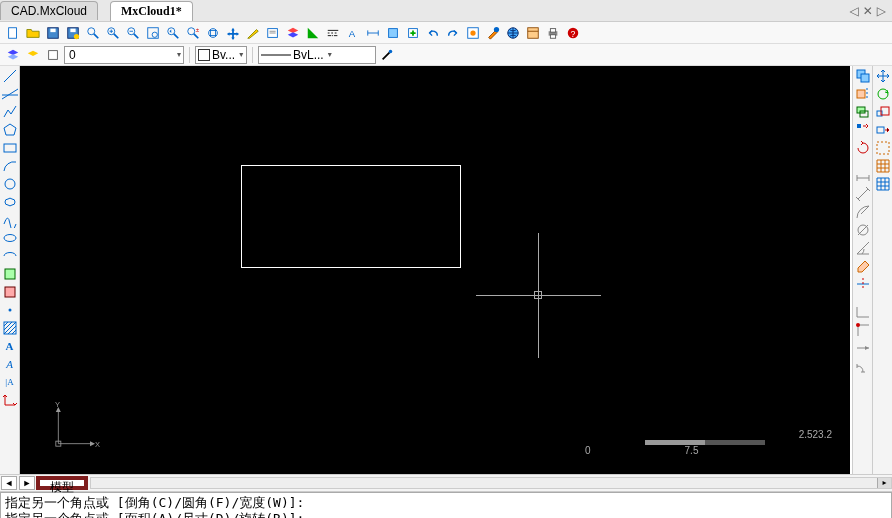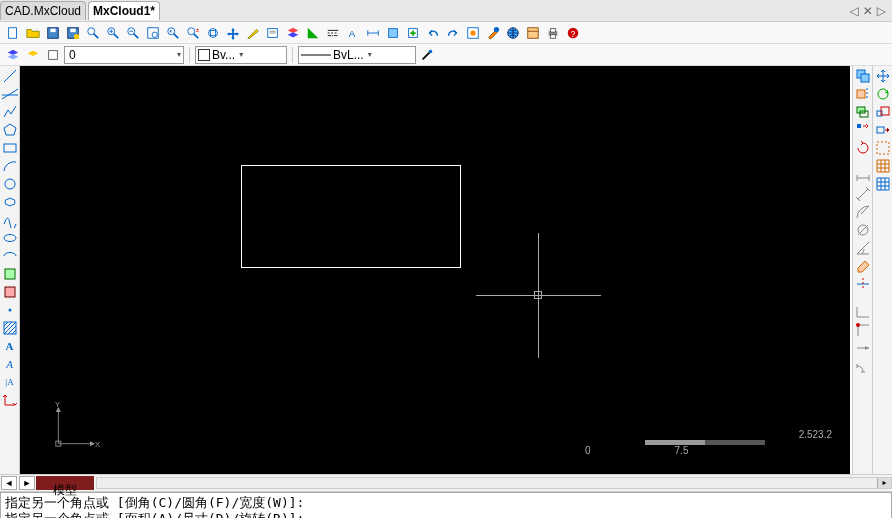--- a/index.html
+++ b/index.html
@@ -1,19 +1,19 @@
 <!DOCTYPE html>
 <html><head>
 <meta charset="utf-8">
 <style>
 * { margin: 0; padding: 0; box-sizing: border-box; }
 body { font-family: "Microsoft YaHei", Arial, sans-serif; font-size: 12px; background: #f0f0f0; width: 892px; height: 518px; overflow: hidden; }
 .tab-bar { display: flex; align-items: center; background: #e8e8e8; height: 22px; border-bottom: 1px solid #ccc; }
-.tab { padding: 2px 4px; border: 1px solid #aaa; border-bottom: none; background: #ddd; margin-right: 2px; border-radius: 4px 4px 0 0; cursor: pointer; }
-.tab.active { background: #fff; font-weight: bold; }
+.tab { padding: 2px 10px; border: 1px solid #aaa; border-bottom: none; background: #ddd; margin-right: 12px; border-radius: 4px 4px 0 0; cursor: pointer; }
+.tab.active { background: #fff; font-weight: bold; font-family: Liberation Serif, serif; }
 .tab-spacer { flex: 1; }
 .tab-controls { padding: 0 6px; display: flex; gap: 4px; }
 .tab-ctrl { cursor: pointer; color: #666; }
 .toolbar-row { display: flex; align-items: center; height: 22px; border-bottom: 1px solid #ddd; background: #f8f8f8; padding: 0 4px; gap: 2px; }
 .tb-icon { width: 18px; height: 18px; display: flex; align-items: center; justify-content: center; cursor: pointer; font-size: 11px; }
 .tb-icon svg { width: 14px; height: 14px; }
 .dropdown { display: flex; align-items: center; border: 1px solid #999; background: #fff; height: 18px; padding: 0 2px; cursor: pointer; }
 .dropdown .dd-text { min-width: 24px; padding: 0 2px; }
 .dropdown .dd-arrow { font-size: 8px; color: #555; padding-left: 2px; }
 .swatch { width: 12px; height: 12px; border: 1px solid #333; display: inline-block; }
@@ -32,21 +32,21 @@
 .ucs svg { width: 50px; height: 50px; }
 .scale-bar { position: absolute; right: 18px; bottom: 18px; color: #aaa; font-size: 10px; text-align: right; }
 .scale-line { display: flex; align-items: center; }
 .scale-seg { height: 4px; width: 60px; }
 .scale-seg.a { background: #999; }
 .scale-seg.b { background: #555; }
 .scale-seg-thin { height: 1px; width: 60px; background: #999; }
 .scale-nums { display: flex; justify-content: flex-end; width: 125px; }
 .bottom-tabs { display: flex; align-items: center; height: 18px; background: #f4f4f4; border-top: 1px solid #ccc; border-bottom: 1px solid #ccc; }
 .bt-arrow { width: 16px; text-align: center; cursor: pointer; border: 1px solid #aaa; margin: 0 1px; height: 14px; line-height: 12px; background: #fff; font-size: 9px; }
-.bt-tab { padding: 0 10px; border: 7px solid #7f1d1d; background: #fff; cursor: pointer; height: 14px; line-height: 14px; }
+.bt-tab { padding: 0 10px; border: 4px solid #7f1d1d; background: #fff; cursor: pointer; height: 14px; line-height: 14px; }
 .hscroll-track { flex: 1; height: 12px; background: #eee; border: 1px solid #ccc; margin-left: 2px; position: relative; }
 .hscroll-end { position: absolute; right: 0; top: 0; width: 14px; height: 10px; background: #ddd; border-left: 1px solid #aaa; text-align: center; font-size: 8px; line-height: 10px; }
 .command-area { background: #fff; border: 1px solid #aaa; height: 46px; padding: 2px 4px; font-family: "SimSun", monospace; font-size: 13px; line-height: 16px; overflow: hidden; }
 </style>
 </head>
 <body>
 
 <div class="tab-bar">
   <div class="tab">CAD.MxCloud</div>
   <div class="tab active">MxCloud1*</div>
@@ -254,21 +254,21 @@
       <svg viewBox="0 0 16 16">
         <rect x="3" y="3" width="10" height="10" fill="#fff" stroke="#555"></rect>
       </svg>
     </span>
   <div class="dropdown" style="width:120px">
     <span class="dd-text">0</span>
     <span style="flex:1"></span>
     <span class="dd-arrow">▾</span>
   </div>
   <span class="divider"></span>
-  <div class="dropdown" style="width:92px">
+  <div class="dropdown" style="width:52px">
     <span class="swatch" style="background:#fff"></span>
     <span class="dd-text">Bv...</span>
     <span class="dd-arrow">▾</span>
   </div>
   <span class="divider"></span>
   <div class="dropdown" style="width:118px">
     <svg width="30" height="10">
         <line x1="0" y1="5" x2="30" y2="5" stroke="#000"></line>
       </svg>
     <span class="dd-text">BvL...</span>
@@ -398,21 +398,21 @@
         <div class="scale-line">
           <div class="scale-seg-thin"></div>
             <div class="scale-seg-thin" style="background:#555"></div>
         </div>
         <div class="scale-line">
           <div class="scale-seg a"></div>
             <div class="scale-seg b"></div>
         </div>
         <div class="scale-nums" style="width:185px;margin-left:-60px;justify-content:flex-start;gap:50px">
           <span>0</span>
-          <span style="margin-left:34px">7.5</span>
+          <span style="margin-left:44px">7.5</span>
         </div>
       </div>
     </div>
   </div>
 
   <div class="right-panel">
     <span class="vtb-icon">
         <svg viewBox="0 0 16 16">
           <rect x="2" y="2" width="8" height="8" fill="#8cf" stroke="#06c"></rect>
           <rect x="6" y="6" width="8" height="8" fill="#8cf" stroke="#06c"></rect>

